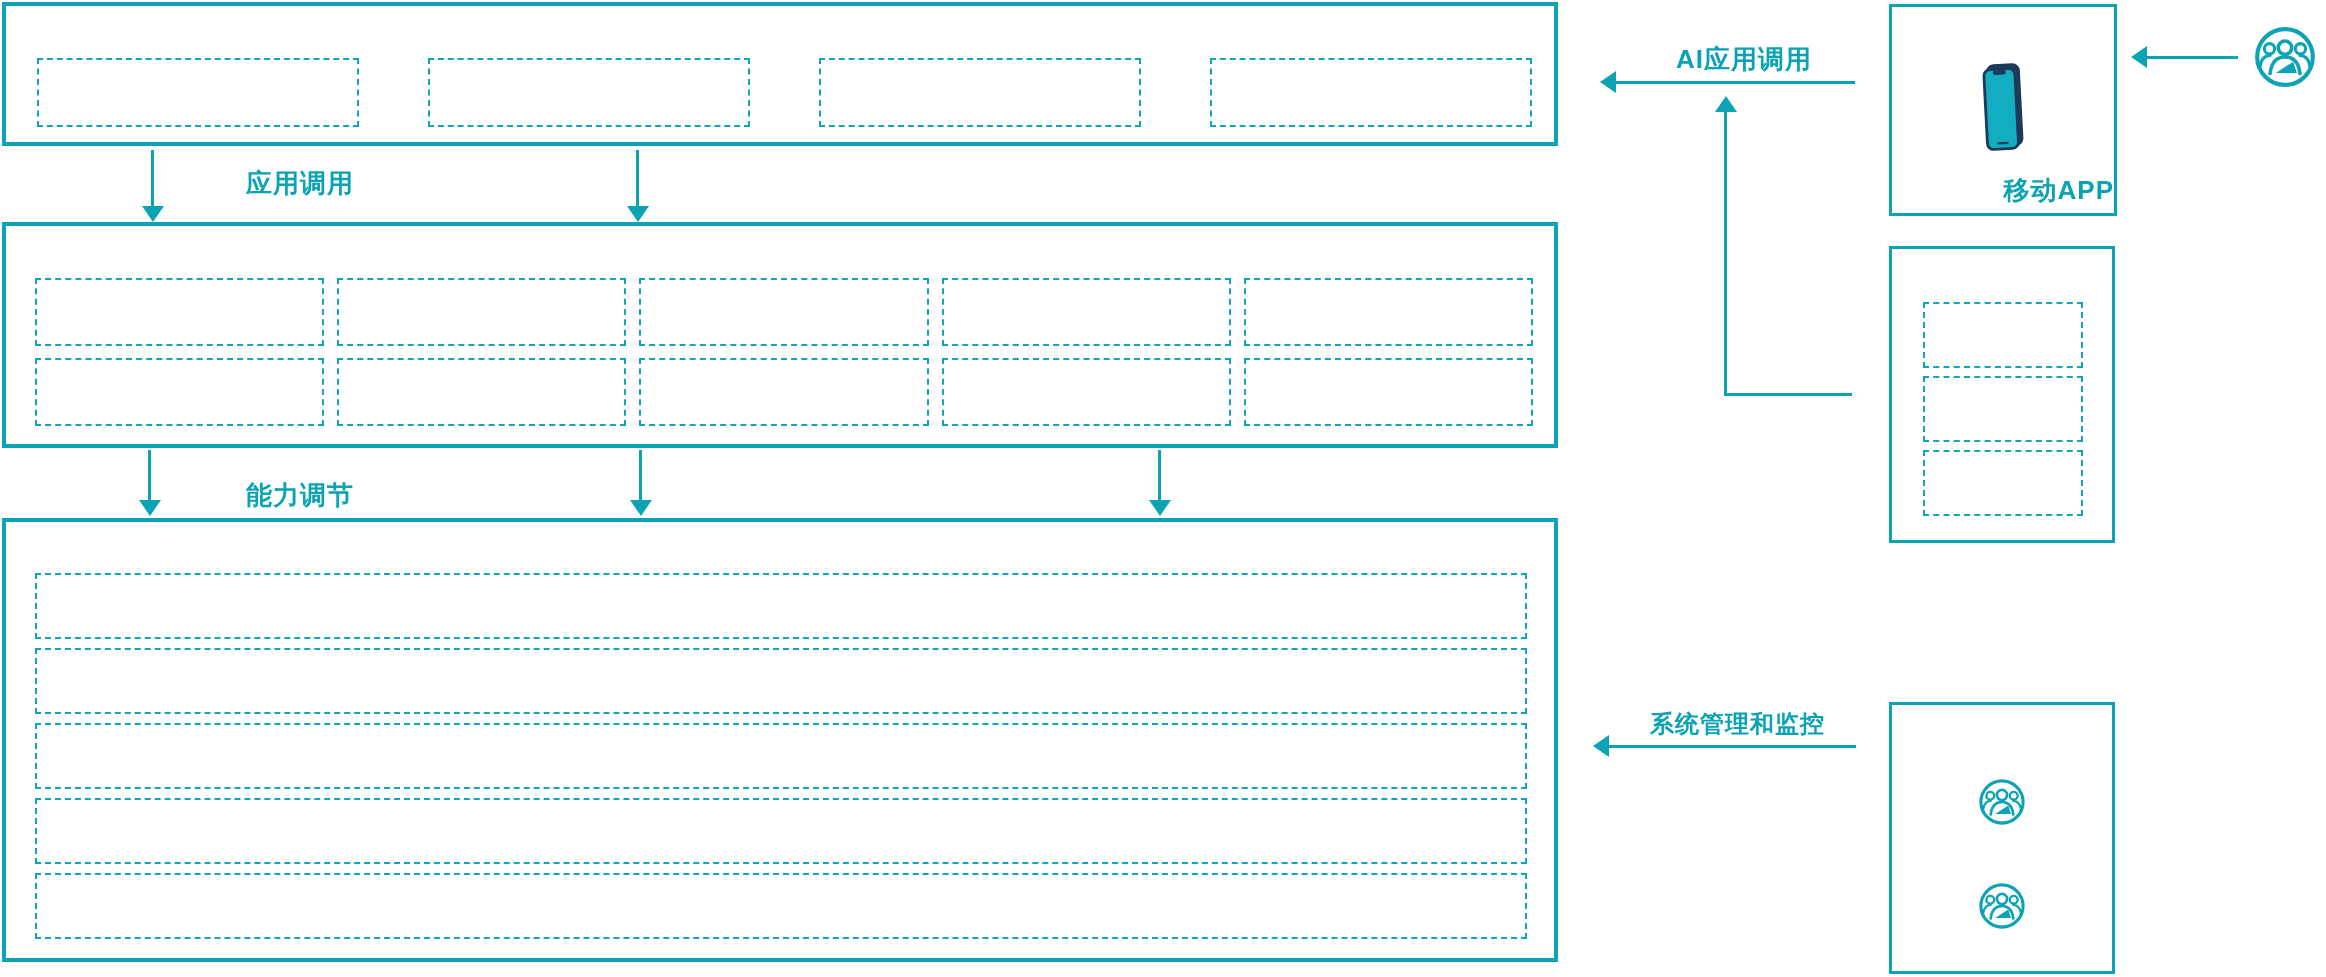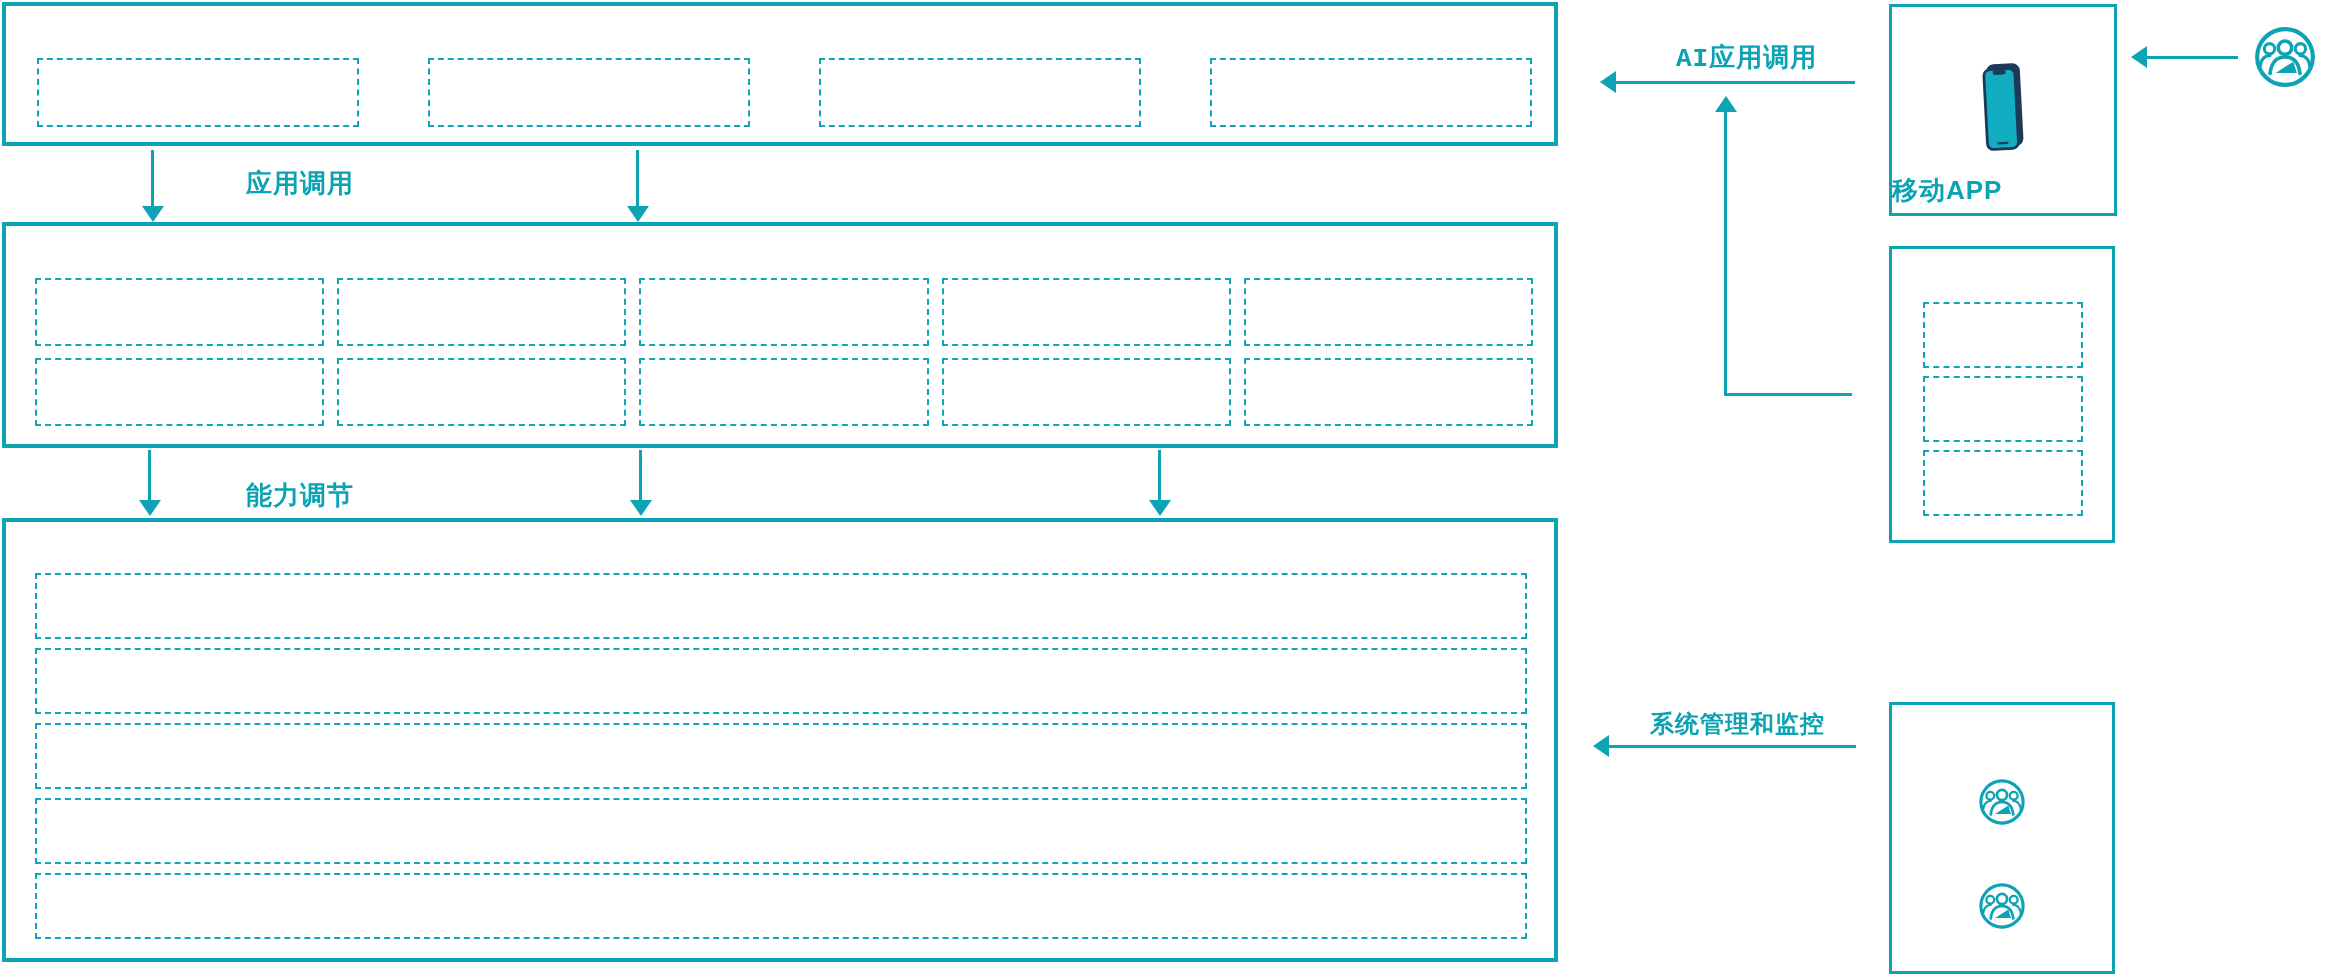--- a/index.html
+++ b/index.html
@@ -19,21 +19,21 @@
   .ph-grid{position:absolute;left:29px;right:21px;top:52px;display:grid;grid-template-columns:repeat(5,1fr);gap:12px 13px;}
   .ph-grid .ph{height:68px;}
   .ph-stack{position:absolute;left:29px;right:27px;top:51px;display:flex;flex-direction:column;gap:9px;}
   .ph-stack .ph{height:66px;}
   .ph-col{position:absolute;left:31px;top:53px;display:flex;flex-direction:column;gap:8px;}
   .ph-col .ph{width:160px;height:66px;}
 
   
   .lbl{position:absolute;color:#0ba3b3;font-weight:700;font-size:26px;line-height:1;letter-spacing:1px;white-space:nowrap;}
   .lbl.small{font-size:24px;}
-  .node-label{position:absolute;left:0;right:0;text-align:left;color:#0ba3b3;font-weight:700;font-size:26px;letter-spacing:1px;}
+  .node-label{position:absolute;left:0;right:0;text-align:right;color:#0ba3b3;font-weight:700;font-size:26px;letter-spacing:1px;}
 
   
   .shaft{position:absolute;background:#0ca3b4;}
   .head{position:absolute;width:0;height:0;}
   .head.down{border-left:11px solid transparent;border-right:11px solid transparent;border-top:16px solid #0ca3b4;}
   .head.up{border-left:11px solid transparent;border-right:11px solid transparent;border-bottom:16px solid #0ca3b4;}
   .head.left{border-top:11px solid transparent;border-bottom:11px solid transparent;border-right:16px solid #0ca3b4;}
 
   .icon-wrap{display:block;}
   .admin-icons{position:absolute;left:0;right:0;top:0;bottom:0;display:flex;flex-direction:column;align-items:center;padding-top:72px;gap:50px;box-sizing:border-box;}
@@ -127,21 +127,21 @@
 
   <span class="icon-wrap" style="position:absolute;left:2252px;top:24px;">
     <svg width="66" height="66" viewBox="0 0 64 64">
         <use href="#user-group"></use>
       </svg>
   </span>
 
   <div class="head left" style="left:2131px;top:46px;"></div>
   <div class="shaft" style="left:2147px;top:55.5px;width:91px;height:3px;"></div>
 
-  <div class="lbl" style="left:1676px;top:46px;font-family:Liberation Mono, monospace;">AI应用调用</div>
+  <div class="lbl" style="left:1676px;top:46px;">AI应用调用</div>
   <div class="head left" style="left:1600px;top:71px;"></div>
   <div class="shaft" style="left:1616px;top:80.5px;width:239px;height:3px;"></div>
 
   <div class="head up" style="left:1714.5px;top:96px;"></div>
   <div class="shaft" style="left:1724px;top:112px;width:3px;height:284px;"></div>
   <div class="shaft" style="left:1724px;top:393px;width:128px;height:3px;"></div>
 
   <div class="sbox thin" style="left:1889px;top:246px;width:226px;height:297px;">
     <div class="ph-col">
       <div class="ph"></div>

